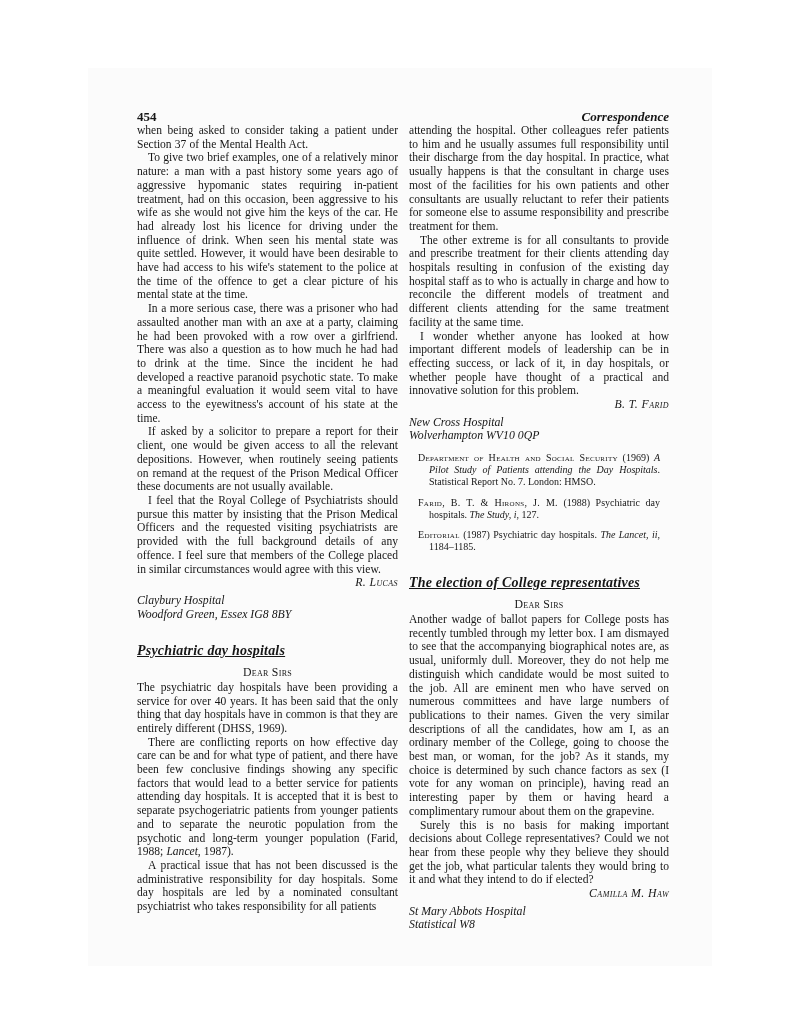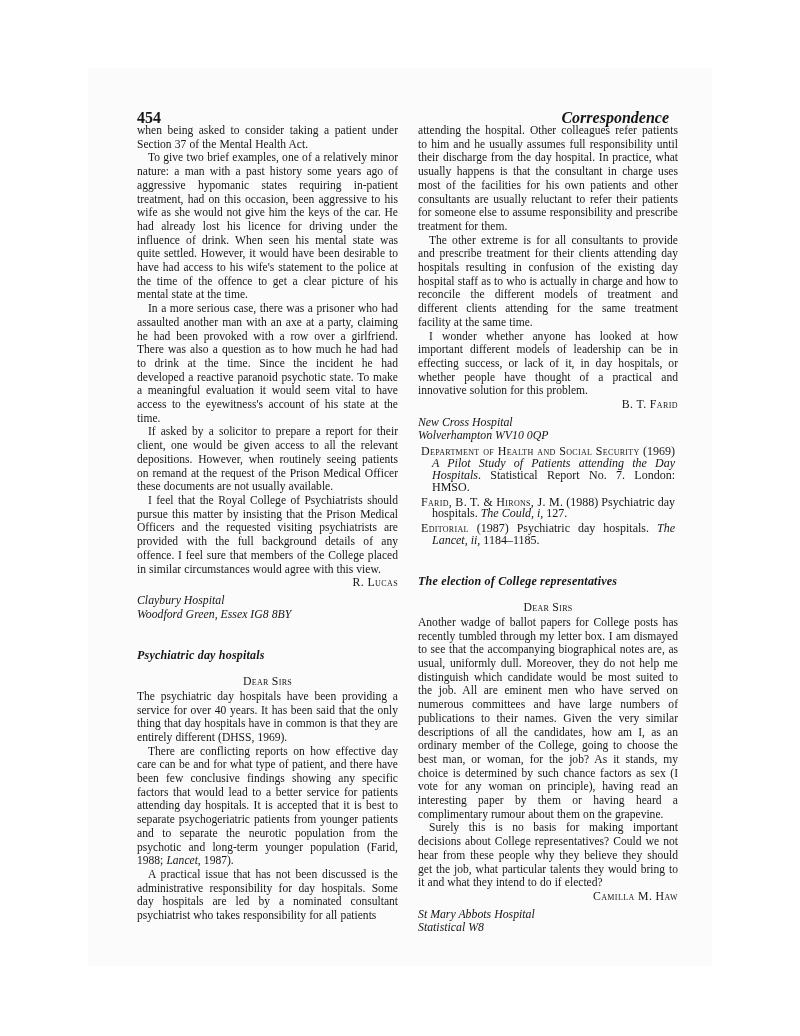--- a/index.html
+++ b/index.html
@@ -10,50 +10,50 @@
     color: #161616;
     -webkit-font-smoothing: antialiased;
   }
   .page {
     position: absolute; left: 88px; top: 68px; width: 624px; height: 898px;
     background: #fbfbfb;
   }
   .runhead {
     position: absolute; top: 41px; left: 49px; width: 532px;
     display: flex; justify-content: space-between; align-items: baseline;
-    font-size: 16px; font-weight: bold;
+    font-size: 13px; font-weight: bold;
   }
   .runhead .folio { font-style: normal; }
   .runhead .journal { font-style: italic; }
   .col { position: absolute; top: 56px; }
   .col-left  { left: 49px;  width: 261px; }
-  .col-right { left: 330px; width: 260px; }
+  .col-right { left: 321px; width: 260px; }
   p.body {
     margin: 0; font-size: 11.55px; line-height: 13.7px;
     text-align: justify; word-spacing: 0.02em;
   }
   p.ind { text-indent: 11px; }
   .sig {
     margin: 0; text-align: right;
     font-variant: small-caps; letter-spacing: 0.4px;
-    font-size: 11.8px; line-height: 13.7px;
+    font-size: 11.8px; line-height: 13.7px; font-style: italic;
   }
   .addr { margin: 4px 0 0 0; font-style: italic; font-size: 11.8px; line-height: 13.6px; }
   .addr div { white-space: nowrap; }
   h2.letter-title {
     margin: 21px 0 7px 0; font-style: italic; font-weight: bold;
-    font-size: 12px; line-height: 26px; letter-spacing: 0.2px;
+    font-size: 14px; line-height: 17px; letter-spacing: 0.2px; text-decoration: underline;
   }
   p.salutation {
     margin: 0 0 1px 0; font-variant: small-caps;
     font-size: 11.8px; line-height: 13.7px; letter-spacing: 0.3px; text-align: center;
   }
   h3.refs-title { margin: 15px 0 4px 0; font-style: italic; font-weight: bold; font-size: 12.2px; }
   p.ref {
-    margin: 3px; font-size: 12px; line-height: 11.9px;
+    margin: 9px; font-size: 10px; line-height: 11.9px;
     text-align: justify; padding-left: 11px; text-indent: -11px;
   }
   .sc { font-variant: small-caps; letter-spacing: 0.3px; }
   .it { font-style: italic; }
 </style>
 </head>
 <body>
 
 <div class="page">
 
@@ -88,21 +88,21 @@
     <p class="body">attending the hospital. Other colleagues refer patients to him and he usually assumes full responsibility until their discharge from the day hospital. In practice, what usually happens is that the consultant in charge uses most of the facilities for his own patients and other consultants are usually reluctant to refer their patients for someone else to assume responsibility and prescribe treatment for them.</p>
     <p class="body ind">The other extreme is for all consultants to provide and prescribe treatment for their clients attending day hospitals resulting in confusion of the existing day hospital staff as to who is actually in charge and how to reconcile the different models of treatment and different clients attending for the same treatment facility at the same time.</p>
     <p class="body ind">I wonder whether anyone has looked at how important different models of leadership can be in effecting success, or lack of it, in day hospitals, or whether people have thought of a practical and innovative solution for this problem.</p>
     <p class="sig">B. T. Farid</p>
     <div class="addr">
       <div>New Cross Hospital</div>
       <div>Wolverhampton WV10 0QP</div>
     </div>
 
     <p class="ref"><span class="sc">Department of Health and Social Security</span><span> (1969) </span><span class="it">A Pilot Study of Patients attending the Day Hospitals</span><span>. Statistical Report No. 7. London: HMSO.</span></p>
-    <p class="ref"><span class="sc">Farid, B. T. &amp; Hirons, J. M.</span><span> (1988) Psychiatric day hospitals. </span><span class="it">The Could, i</span><span>, 127.</span></p>
+    <p class="ref"><span class="sc">Farid, B. T. &amp; Hirons, J. M.</span><span> (1988) Psychiatric day hospitals. </span><span class="it">The Study, i</span><span>, 127.</span></p>
     <p class="ref"><span class="sc">Editorial</span><span> (1987) Psychiatric day hospitals. </span><span class="it">The Lancet, ii</span><span>, 1184–1185.</span></p>
 
     <h2 class="letter-title">The election of College representatives</h2>
     <p class="salutation">Dear Sirs</p>
     <p class="body">Another wadge of ballot papers for College posts has recently tumbled through my letter box. I am dismayed to see that the accompanying biographical notes are, as usual, uniformly dull. Moreover, they do not help me distinguish which candidate would be most suited to the job. All are eminent men who have served on numerous committees and have large numbers of publications to their names. Given the very similar descriptions of all the candidates, how am I, as an ordinary member of the College, going to choose the best man, or woman, for the job? As it stands, my choice is determined by such chance factors as sex (I vote for any woman on principle), having read an interesting paper by them or having heard a complimentary rumour about them on the grapevine.</p>
     <p class="body ind">Surely this is no basis for making important decisions about College representatives? Could we not hear from these people why they believe they should get the job, what particular talents they would bring to it and what they intend to do if elected?</p>
     <p class="sig">Camilla M. Haw</p>
     <div class="addr">
       <div>St Mary Abbots Hospital</div>
       <div>Statistical W8</div>

